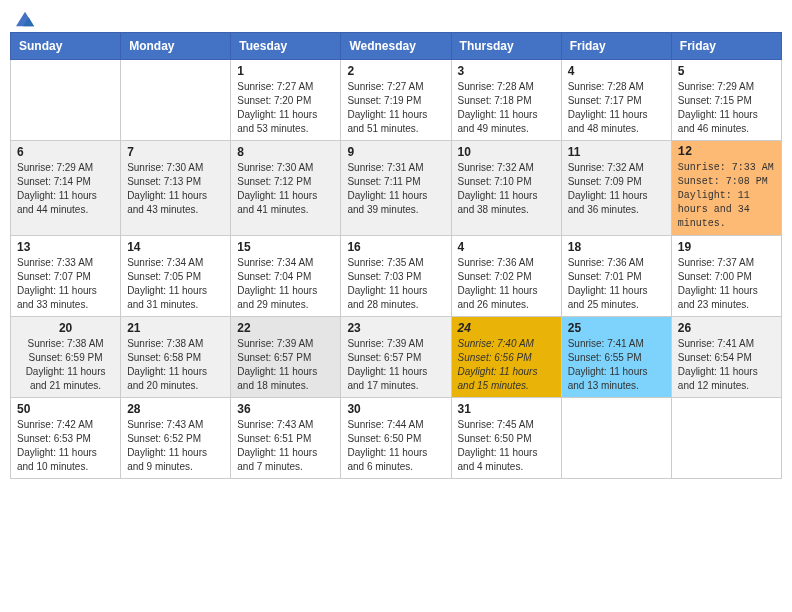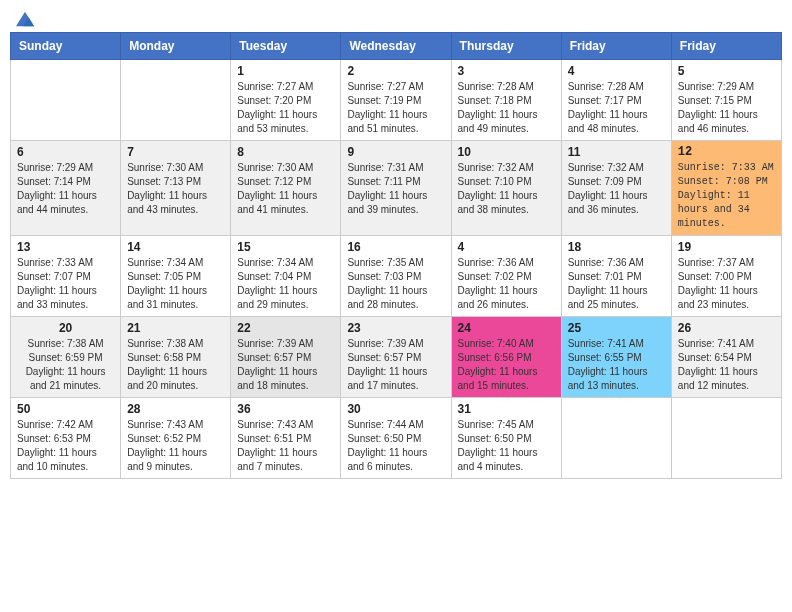--- a/index.html
+++ b/index.html
@@ -220,21 +220,21 @@
           <div class="day-info">Sunrise: 7:38 AM<br>Sunset: 6:58 PM<br>Daylight: 11 hours and 20 minutes.</div>
         </td>
         <td style="background: #e5e5e5;">
           <div class="day-number">22</div>
           <div class="day-info">Sunrise: 7:39 AM<br>Sunset: 6:57 PM<br>Daylight: 11 hours and 18 minutes.</div>
         </td>
         <td style="background: rgb(240, 240, 240);">
           <div class="day-number">23</div>
           <div class="day-info">Sunrise: 7:39 AM<br>Sunset: 6:57 PM<br>Daylight: 11 hours and 17 minutes.</div>
         </td>
-        <td style="background: #ec4899;">
+        <td style="background: #eab308; font-style: italic;">
           <div class="day-number">24</div>
           <div class="day-info">Sunrise: 7:40 AM<br>Sunset: 6:56 PM<br>Daylight: 11 hours and 15 minutes.</div>
         </td>
         <td style="background: #7dd3fc;">
           <div class="day-number">25</div>
           <div class="day-info">Sunrise: 7:41 AM<br>Sunset: 6:55 PM<br>Daylight: 11 hours and 13 minutes.</div>
         </td>
         <td style="background: rgb(240, 240, 240);">
           <div class="day-number">26</div>
           <div class="day-info">Sunrise: 7:41 AM<br>Sunset: 6:54 PM<br>Daylight: 11 hours and 12 minutes.</div>

